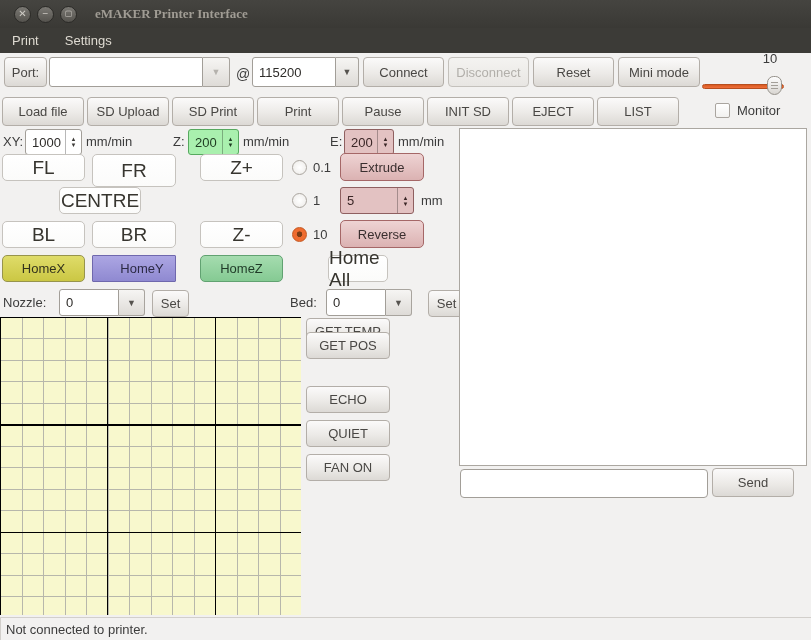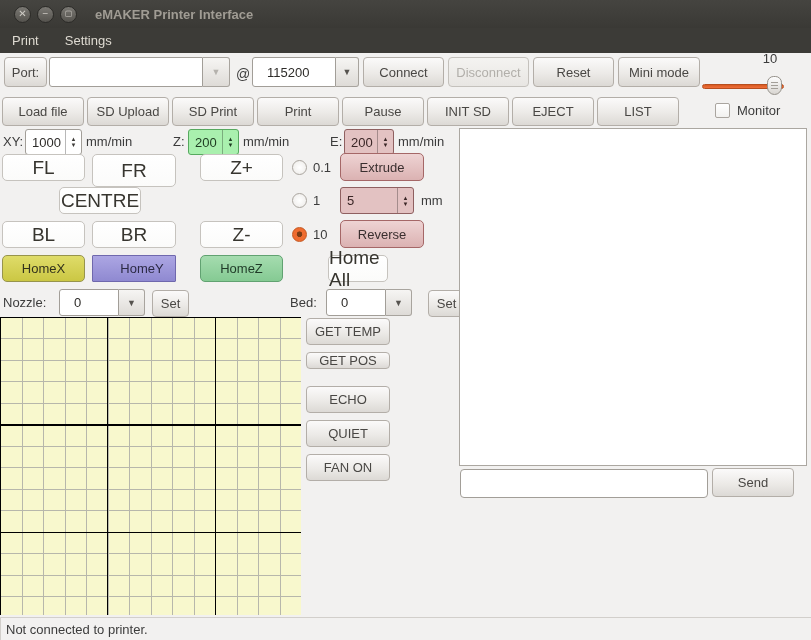--- a/index.html
+++ b/index.html
@@ -18,21 +18,21 @@
     display:flex; align-items:center;
   }
   .tb-btn {
     width:17px; height:17px; border-radius:50%;
     background:linear-gradient(#7a7873,#55534e);
     border:1px solid #2b2a27; margin-left:6px;
     display:flex; align-items:center; justify-content:center;
     color:#cfccc6; font-size:10px; line-height:10px; cursor:default;
   }
   .tb-btn:first-child { margin-left:14px; }
-  .win-title { color:#a09c94; font-weight:bold; margin-left:18px; font-size:13px; }
+  .win-title { color:#a09c94; font-weight:bold; margin-left:18px; font-size:13px;font-family:Liberation Serif, serif; }
   .menubar {
     left:0; top:28px; width:811px; height:25px;
     background:#3c3b37; display:flex; align-items:center; gap:22px; padding-left:10px;
   }
   .menu-item { color:#dfdbd2; font-size:13px; padding:3px 2px; cursor:default; }
 
   
   .btn {
     background:linear-gradient(#fbfafa,#eceae7 55%,#dcd9d5);
     border:1px solid #b3aea8; border-radius:4px;
@@ -50,21 +50,21 @@
                color:#3a2f2f; display:flex; align-items:center; justify-content:center; font-size:13px; cursor:default;}
   .btn-yellow{ background:linear-gradient(#dfdc69,#cbc744); border:1px solid #97944c; border-radius:5px;
                color:#33321c; display:flex; align-items:center; justify-content:center; font-size:13px; cursor:default;}
   .btn-purple{ background:linear-gradient(#aca6e3,#8f89d1); border:1px solid #6f68ad; border-radius:1px;
                color:#2c2a45; display:flex; align-items:center; justify-content:center; font-size:13px; cursor:default;padding-left:16px;}
   .btn-green { background:linear-gradient(#a5dcaf,#85ca93); border:1px solid #61a271; border-radius:5px;
                color:#1f3a27; display:flex; align-items:center; justify-content:center; font-size:13px; cursor:default;}
 
   .entry {
     background:#ffffff; border:1px solid #a29e98; border-radius:3px;
-    display:flex; align-items:center; padding-left:14px; color:#2e2c29; font-size:13px;
+    display:flex; align-items:center; padding-left:6px; color:#2e2c29; font-size:13px;
   }
   .combo-arrow-btn {
     background:linear-gradient(#f6f5f3,#dedbd7);
     border:1px solid #a8a49e; border-left:none;
     border-radius:0 3px 3px 0;
     display:flex; align-items:center; justify-content:center;
     font-size:9px; color:#56534f; cursor:default;
   }
   .combo-arrow-btn.dim { color:#b5b2ad; }
   .entry.joined { border-radius:3px 0 0 3px; }
@@ -258,21 +258,21 @@
       <span>0</span>
     </div>
   <div class="abs combo-arrow-btn" style="left:386px; top:289px; width:26px; height:27px;">
       <span>▼</span>
     </div>
   <div class="abs btn" style="left:428px; top:290px; width:37px; height:27px;">Set</div>
 
   <div class="abs grid-canvas" style="left:0px; top:317px; width:301px; height:298px;"></div>
 
   <div class="abs btn" style="left:306px; top:318px; width:84px; height:27px;">GET TEMP</div>
-  <div class="abs btn" style="left:306px; top:352px; width:84px; height:17px;">GET POS</div>
+  <div class="abs btn" style="left:306px; top:332px; width:84px; height:27px;">GET POS</div>
   <div class="abs btn" style="left:306px; top:386px; width:84px; height:27px;">ECHO</div>
   <div class="abs btn" style="left:306px; top:420px; width:84px; height:27px;">QUIET</div>
   <div class="abs btn" style="left:306px; top:454px; width:84px; height:27px;">FAN ON</div>
 
   <div class="abs log-view" style="left:459px; top:128px; width:348px; height:338px;"><span></span></div>
   <div class="abs entry" style="left:460px; top:469px; width:248px; height:29px; border-radius:4px;">
       <span></span>
     </div>
   <div class="abs btn" style="left:712px; top:468px; width:82px; height:29px;">Send</div>
 

